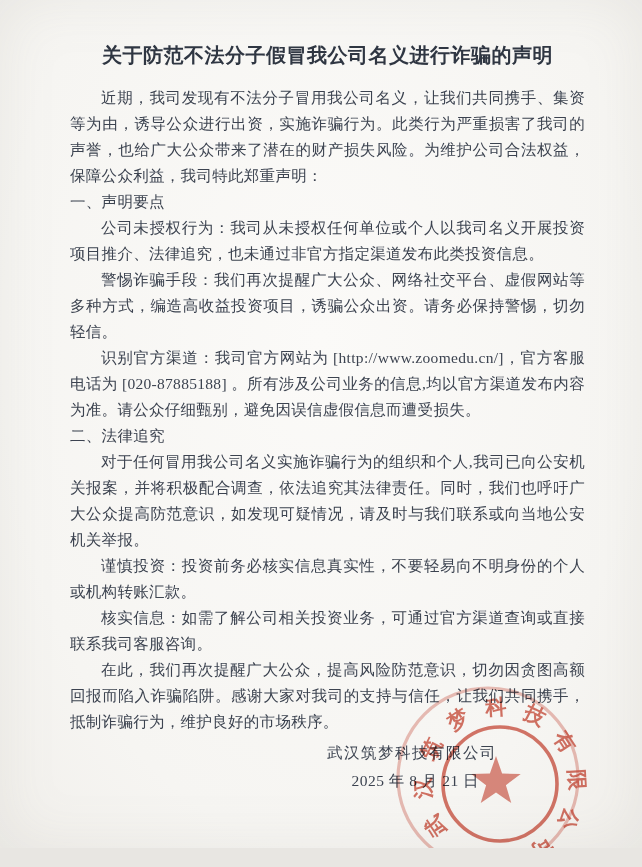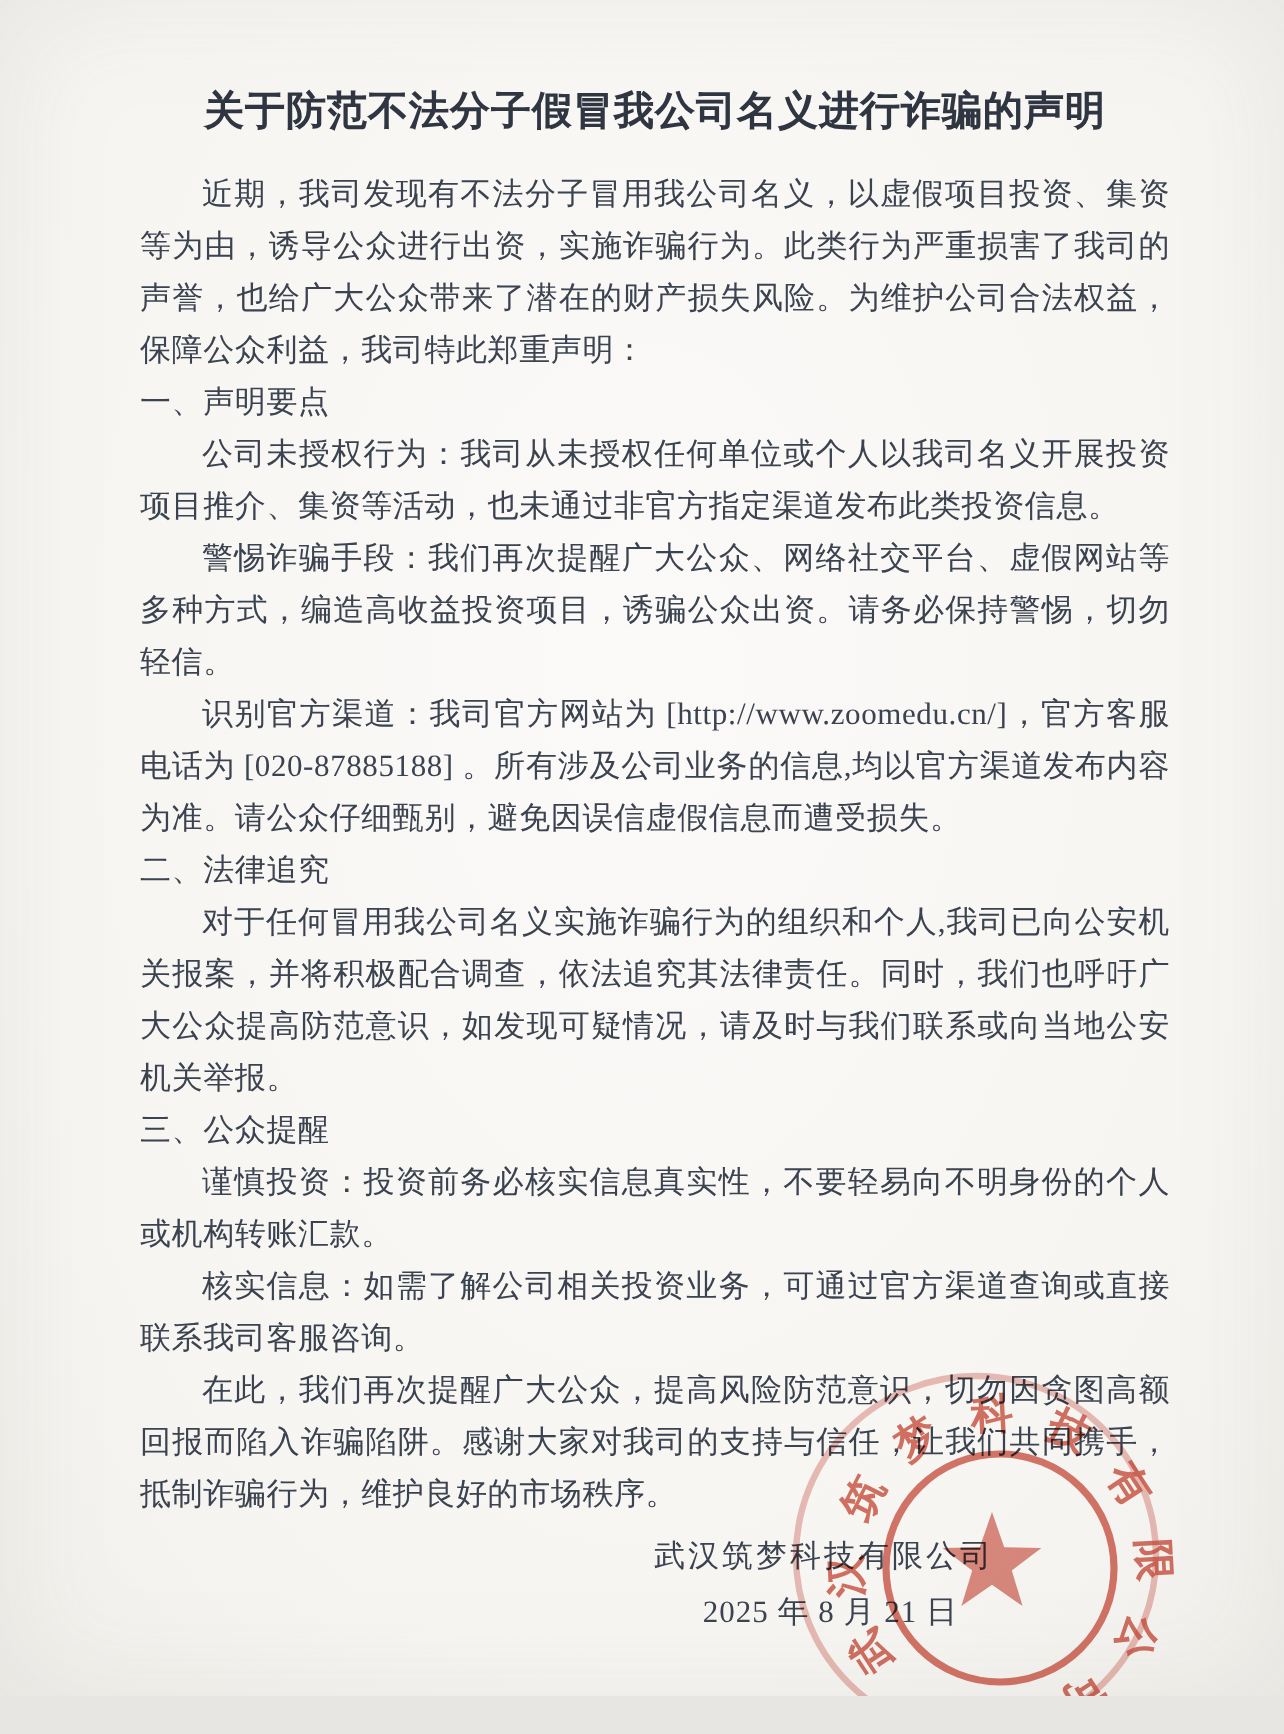--- a/index.html
+++ b/index.html
@@ -59,28 +59,27 @@
 </style>
 </head>
 <body>
 
 <div class="page">
   <div class="content">
 
     <h1 class="doc-title">关于防范不法分子假冒我公司名义进行诈骗的声明</h1>
 
     <div class="body-text">
-      <p class="indent">近期，我司发现有不法分子冒用我公司名义，以虚假项目投资、集资等为由，诱导公众进行出资，实施诈骗行为。此类行为严重损害了我司的声誉，也给广大公众带来了潜在的财产损失风险。为维护公司合法权益，保障公众利益，我司特此郑重声明：</p>
+      <p class="indent">近期，我司发现有不法分子冒用我公司名义，让我们共同携手、集资等为由，诱导公众进行出资，实施诈骗行为。此类行为严重损害了我司的声誉，也给广大公众带来了潜在的财产损失风险。为维护公司合法权益，保障公众利益，我司特此郑重声明：</p>
       <p class="heading">一、声明要点</p>
-      <p class="indent">公司未授权行为：我司从未授权任何单位或个人以我司名义开展投资项目推介、集资等活动，也未通过非官方指定渠道发布此类投资信息。</p>
+      <p class="indent">公司未授权行为：我司从未授权任何单位或个人以我司名义开展投资项目推介、法律追究，也未通过非官方指定渠道发布此类投资信息。</p>
       <p class="indent">警惕诈骗手段：我们再次提醒广大公众、网络社交平台、虚假网站等多种方式，编造高收益投资项目，诱骗公众出资。请务必保持警惕，切勿轻信。</p>
       <p class="indent">识别官方渠道：我司官方网站为 [http://www.zoomedu.cn/]，官方客服电话为 [020-87885188] 。所有涉及公司业务的信息,均以官方渠道发布内容为准。请公众仔细甄别，避免因误信虚假信息而遭受损失。</p>
       <p class="heading">二、法律追究</p>
       <p class="indent">对于任何冒用我公司名义实施诈骗行为的组织和个人,我司已向公安机关报案，并将积极配合调查，依法追究其法律责任。同时，我们也呼吁广大公众提高防范意识，如发现可疑情况，请及时与我们联系或向当地公安机关举报。</p>
-      <p class="heading">三、公众提醒</p>
       <p class="indent">谨慎投资：投资前务必核实信息真实性，不要轻易向不明身份的个人或机构转账汇款。</p>
       <p class="indent">核实信息：如需了解公司相关投资业务，可通过官方渠道查询或直接联系我司客服咨询。</p>
       <p class="indent">在此，我们再次提醒广大公众，提高风险防范意识，切勿因贪图高额回报而陷入诈骗陷阱。感谢大家对我司的支持与信任，让我们共同携手，抵制诈骗行为，维护良好的市场秩序。</p>
     </div>
 
     <div class="sig">
       <p class="company">武汉筑梦科技有限公司</p>
       <p class="date">2025 年 8 月 21 日</p>
     </div>
   </div>

